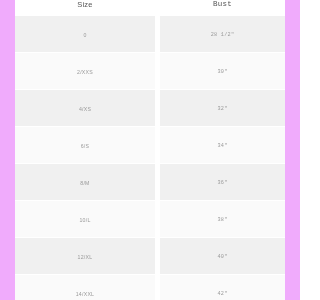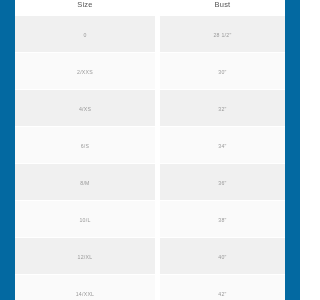--- a/index.html
+++ b/index.html
@@ -14,21 +14,21 @@
 
   body {
     font-family: "Liberation Sans", sans-serif;
     -webkit-font-smoothing: antialiased;
   }
 
   .page {
     position: relative;
     width: 300px;
     height: 300px;
-    background: #0369a1;
+    background: #f0abfc;
     overflow: hidden;
   }
 
   .size-table {
     position: absolute;
     left: 15px;
     top: 0;
     width: 270px;
     border-collapse: separate;
     border-spacing: 0;
@@ -57,21 +57,21 @@
     letter-spacing: 0.25px;
     color: #9a9a9a;
     text-align: center;
     vertical-align: middle;
     border: 0;
   }
 
   
   .col-size  { width: 140px; }
   .col-gap   { width: 5px; background: #ffffff !important; padding: 0 !important; }
-  .col-bust  { width: 125px; }
+  .col-bust  { width: 125px; font-family: Liberation Mono, monospace; }
 
   
   .size-table tbody tr.shade td.cell { background: #f0f0f0; }
   .size-table tbody tr.plain td.cell { background: #fafafa; }
 
   
   .size-table tbody tr td.cell {
     box-shadow: inset 0 -1px 0 #ffffff;
   }
 </style>

